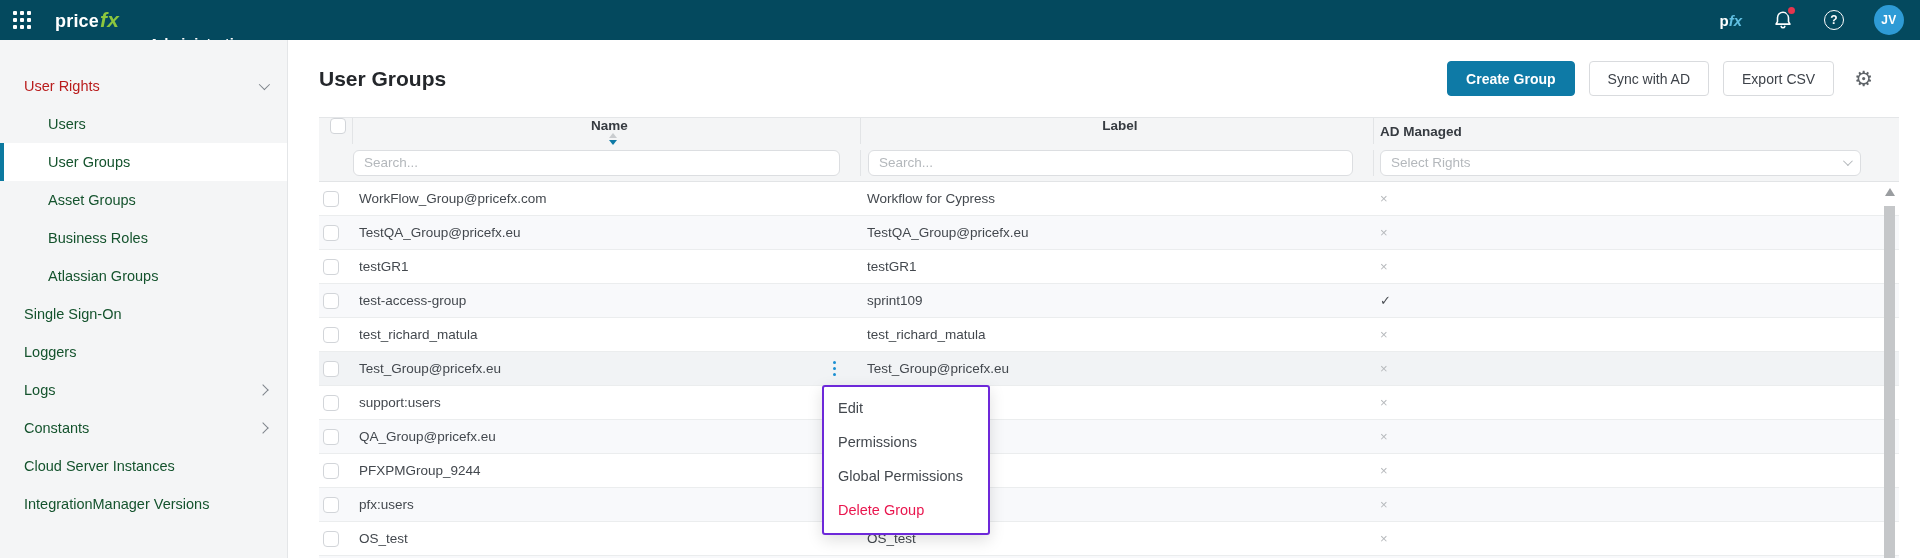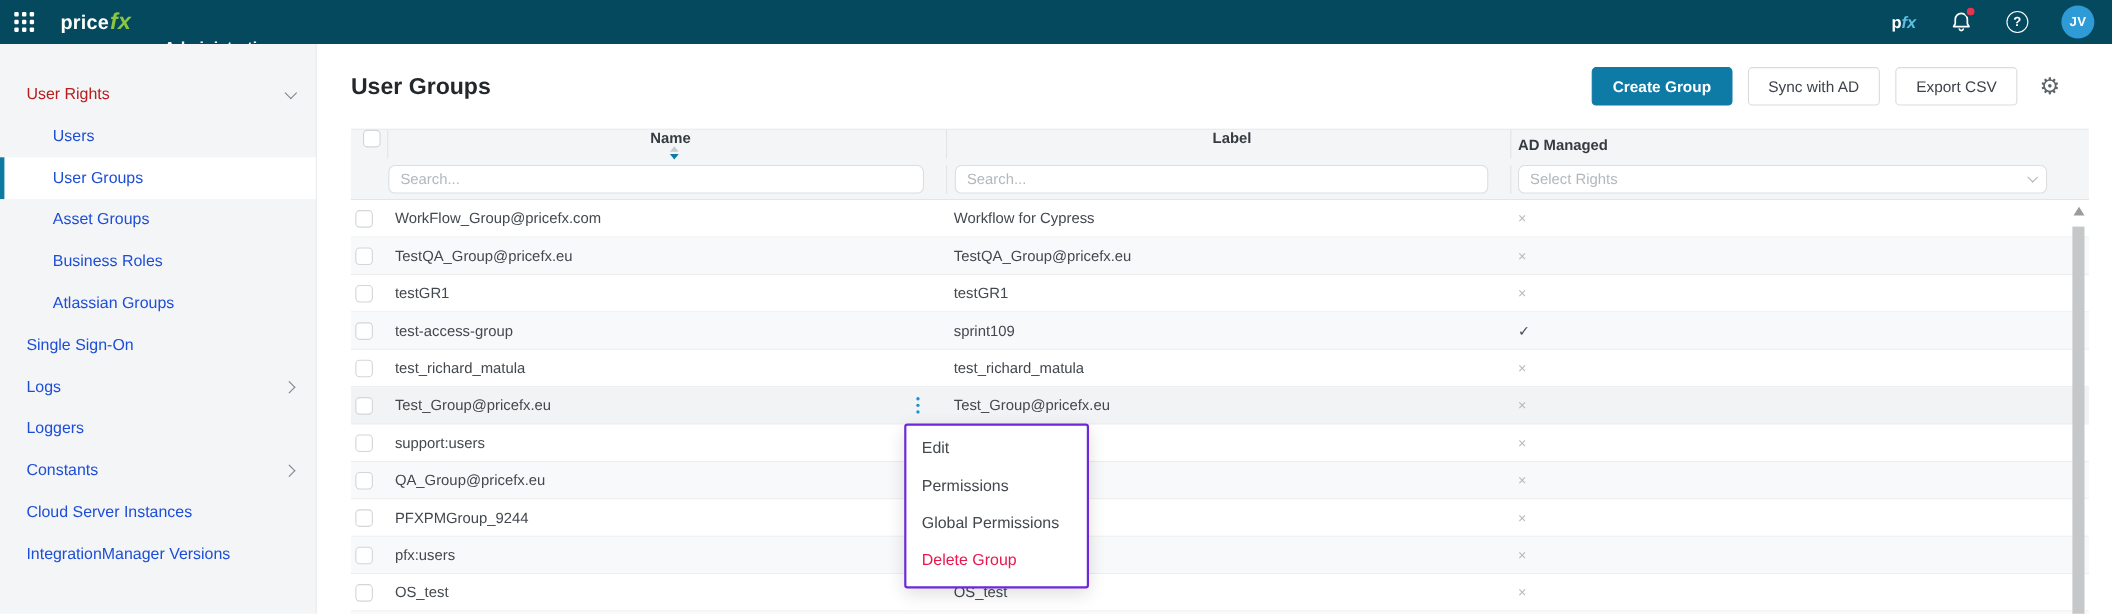--- a/index.html
+++ b/index.html
@@ -17,21 +17,21 @@
   .pfx-mini { font-size:15px; font-weight:700; color:#fff; }
   .pfx-mini .fx { color:#60BEE0; font-style:italic; }
   .bell-wrap { position:relative; width:22px; height:22px; }
   .badge-dot { position:absolute; top:-4px; right:-3px; width:11px; height:11px; border-radius:50%; background:#E6354E; border:2px solid #04495E; }
   .help-circle { width:20px; height:20px; border:1.7px solid #fff; border-radius:50%; color:#fff; font-size:12px; font-weight:700; display:flex; align-items:center; justify-content:center; }
   .avatar { width:30px; height:30px; border-radius:50%; background:#2E9BD6; color:#fff; font-size:12px; font-weight:700; display:flex; align-items:center; justify-content:center; letter-spacing:.3px; }
 
   
   .shell { display:flex; height:518px; }
   .sidebar { width:288px; background:#F4F5F6; border-right:1px solid #E4E6E8; padding-top:27px; flex:none; }
-  .side-item { height:38px; display:flex; align-items:center; padding:0 20px 0 24px; font-size:14.5px; color:#1d4ed8; cursor:pointer; }
+  .side-item { height:38px; display:flex; align-items:center; padding:0 20px 0 24px; font-size:14.5px; color:#14532d; cursor:pointer; }
   .side-item.sub { padding-left:48px; }
   .side-item.section { color:#b91c1c; }
   .side-item.selected { background:#fff; border-left:4px solid #0D7AA0; padding-left:44px; }
   .chev { width:8px; height:8px; border-right:1.7px solid #7E848B; border-bottom:1.7px solid #7E848B; margin-left:auto; flex:none; }
   .chev.down { transform:rotate(45deg) translateY(-2px); }
   .chev.right { transform:rotate(-45deg); }
 
   main { flex:1; position:relative; background:#fff; }
 
   
@@ -143,26 +143,26 @@
     </div>
       <div class="side-item sub">
       <span class="side-label">Atlassian Groups</span>
 
     </div>
       <div class="side-item">
       <span class="side-label">Single Sign-On</span>
 
     </div>
       <div class="side-item">
+      <span class="side-label">Loggers</span>
+
+    </div>
+      <div class="side-item">
       <span class="side-label">Logs</span>
       <span class="chev right" style="display: block;"></span>
-    </div>
-      <div class="side-item">
-      <span class="side-label">Loggers</span>
-
     </div>
       <div class="side-item">
       <span class="side-label">Constants</span>
       <span class="chev right" style="display: block;"></span>
     </div>
       <div class="side-item">
       <span class="side-label">Cloud Server Instances</span>
 
     </div>
       <div class="side-item">

